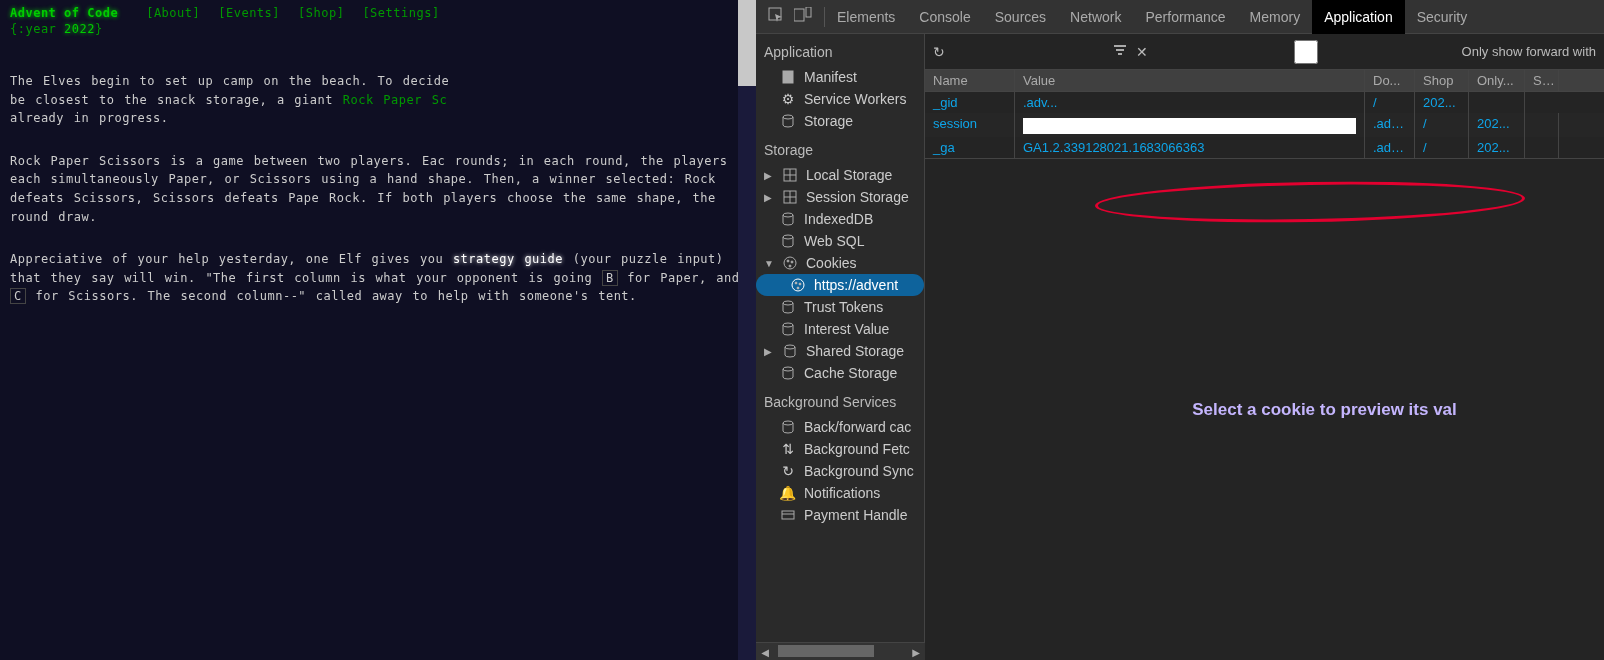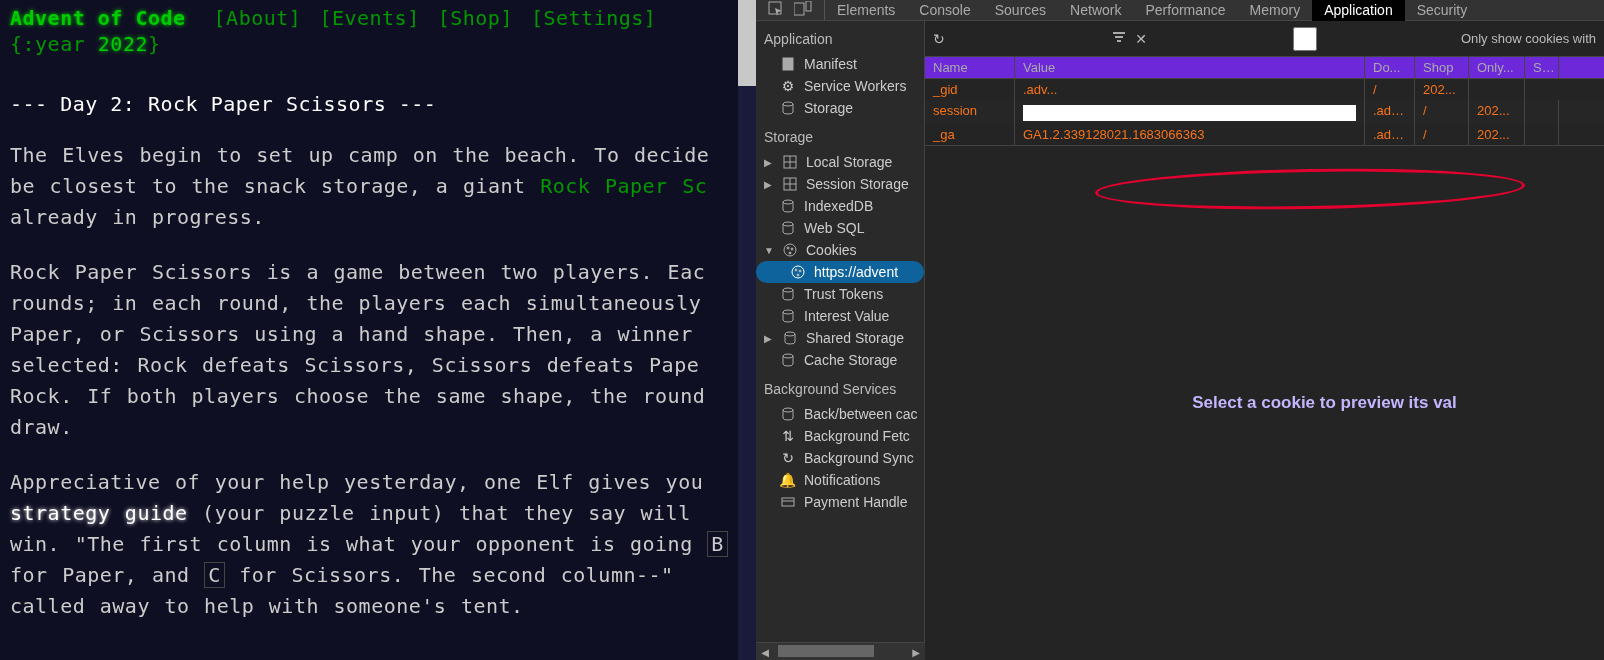--- a/index.html
+++ b/index.html
@@ -10,21 +10,21 @@
     font-family: monospace;
     overflow: hidden;
     background: #0f0f23;
   }
   
   .aoc {
     width: 756px;
     height: 660px;
     background: #0f0f23;
     color: #cccccc;
-    font-size: 20px;
+    font-size: 12px;
     letter-spacing: 0.5px;
     padding: 6px 10px;
     overflow: hidden;
     position: relative;
   }
   .aoc-header { display: flex; gap: 28px; margin-bottom: 2px; white-space: nowrap; }
   .aoc-title { color: #00cc00; text-shadow: 0 0 4px #00cc00; font-weight: bold; }
   .aoc-nav a, .aoc-nav span { color: #009900; text-decoration: none; }
   .aoc-nav { display:flex; gap:18px; }
   .aoc-sub { display: flex; gap: 12px; margin-bottom: 36px; white-space: nowrap; }
@@ -49,21 +49,21 @@
     height: 660px;
     background: #242424;
     color: #ccc;
     font-family: "Segoe UI", Arial, sans-serif;
     font-size: 14px;
     display: flex;
     flex-direction: column;
     position: relative;
   }
   .dt-tabs {
-    height: 21px;
+    height: 34px;
     background: #333;
     display: flex;
     align-items: center;
     border-bottom: 1px solid #444;
   }
   .dt-tabs .tool-icons { display:flex; gap:10px; padding:0 12px; }
   .dt-tabs .tab {
     padding: 0 12px;
     height: 34px;
     display: flex;
@@ -104,27 +104,27 @@
   }
   .dt-toolbar .spacer { flex:1; }
   .dt-toolbar .tb-ico { color:#bbb; cursor:pointer; }
   .dt-toolbar label { display:flex; align-items:center; gap:6px; color:#bbb; font-size:13px; white-space:nowrap; }
 
   .dt-table { width:100%; font-size:13px; }
   .dt-table .thead, .dt-table .row {
     display:grid;
     grid-template-columns: 90px 350px 50px 54px 56px 34px;
   }
-  .dt-table .thead { background:#6d28d9; border-bottom:1px solid #444; color:#aaa; }
+  .dt-table .thead { background:#404040; border-bottom:1px solid #444; color:#aaa; }
   .dt-table .th, .dt-table .td {
     padding: 3px 8px; border-right:1px solid #444; white-space:nowrap; overflow:hidden; text-overflow:ellipsis;
   }
   .dt-table .row { border-bottom: 0; }
   .dt-table .row:nth-child(even){ background:#262626; }
-  .dt-table .row .td { color:#f97316; }
+  .dt-table .row .td { color:#0ea5e9; }
   .dt-table .redact {
     background:#fff; height:16px; margin-top:2px; width:100%;
   }
   .dt-preview {
     flex:1; display:flex; align-items:center; justify-content:center;
     color:#c4b5fd; font-size:17px; font-weight:bold; border-top:1px solid #444;
     padding-left:120px;
   }
   .hscroll { height:18px; background:#333; border-top:1px solid #444; position:relative; }
   .hscroll .hthumb { position:absolute; left:22px; top:2px; height:12px; width:96px; background:#666; }
@@ -150,21 +150,20 @@
       <span>[Shop]</span>
       <span>[Settings]</span>
     </span>
   </div>
   <div class="aoc-sub">
     <span class="aoc-year">
       <span>{:year </span><span class="y">2022</span><span>}</span>
     </span>
   </div>
 
-  <div class="aoc-h2">--- Day 2: Rock Paper Scissors ---</div>
 
   <p>
     <span>The Elves begin to set up camp on the beach. To decide</span><br>
     <span>be closest to the snack storage, a giant </span><span class="link">Rock Paper Sc</span><br>
     <span>already in progress.</span>
   </p>
 
   <p>Rock Paper Scissors is a game between two players. Eac rounds; in each round, the players each simultaneously Paper, or Scissors using a hand shape. Then, a winner selected: Rock defeats Scissors, Scissors defeats Pape Rock. If both players choose the same shape, the round draw.</p>
 
   <p>
@@ -333,21 +332,21 @@
         </div>
 
       <div class="group-title">Background Services</div>
       <div class="item">
           <span class="ico">
             <svg width="14" height="14" viewBox="0 0 14 14">
               <ellipse cx="7" cy="3" rx="5" ry="2" stroke="#aaa"></ellipse>
               <path d="M2 3 V11 A5 2 0 0 0 12 11 V3" stroke="#aaa"></path>
             </svg>
           </span>
-          <span>Back/between cac</span>
+          <span>Back/forward cac</span>
         </div>
       <div class="item">
           <span class="ico">⇅</span>
           <span>Background Fetc</span>
         </div>
       <div class="item">
           <span class="ico">↻</span>
           <span>Background Sync</span>
         </div>
       <div class="item">
@@ -370,21 +369,21 @@
         <span class="refresh">↻</span>
         <span class="spacer"></span>
         <span class="tb-ico"><svg width="16" height="16" viewBox="0 0 16 16">
               <line x1="2" y1="4" x2="14" y2="4" stroke="#aaa" stroke-width="2"></line>
               <line x1="4" y1="8" x2="12" y2="8" stroke="#aaa" stroke-width="2"></line>
               <line x1="6" y1="12" x2="10" y2="12" stroke="#aaa" stroke-width="2"></line>
             </svg></span>
         <span class="tb-ico">✕</span>
         <label>
             <input type="checkbox" style="">
-            <span>Only show cookies with</span>
+            <span>Only show forward with</span>
           </label>
       </div>
 
       <div class="dt-table">
         <div class="thead">
           <div class="th">Name</div>
           <div class="th">Value</div>
           <div class="th">Do...</div>
           <div class="th">Shop</div>
           <div class="th">Only...</div>

